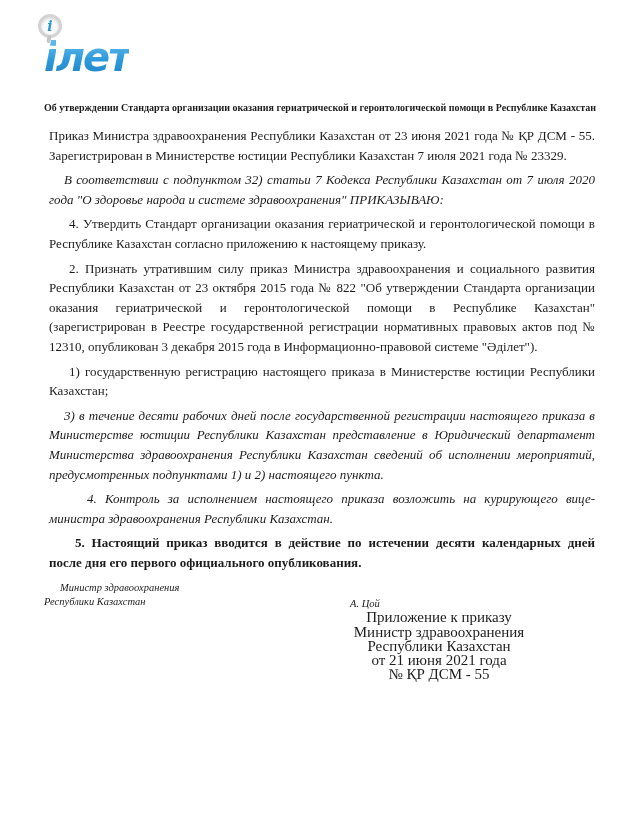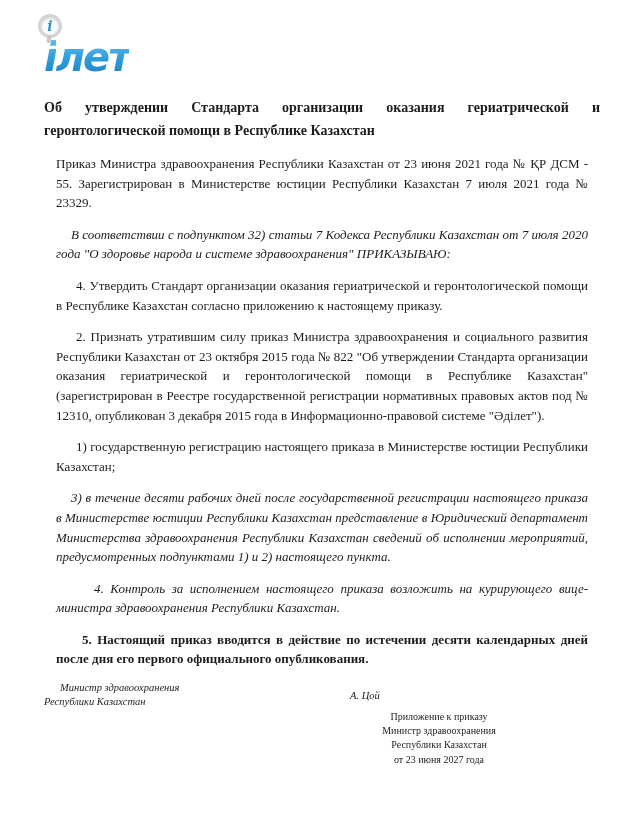--- a/index.html
+++ b/index.html
@@ -79,30 +79,30 @@
     width: 4px;
     height: 8px;
     border-radius: 2px;
     background: #c6c6c6;
     transform: rotate(12deg);
   }
 
   
   .doc-title {
     margin: 12px 0 0 0;
-    font-size: 14px;
+    font-size: 10px;
     font-weight: bold;
     line-height: 23px;
     text-align: justify;
   }
   .body-text {
     margin-top: 7px;
   }
   .para {
-    margin: 12px;
+    margin: 5px;
     font-size: 13px;
     line-height: 19.6px;
     text-align: justify;
   }
   .ind-0  { text-indent: 0; }
   .ind-15 { text-indent: 15px; font-style: italic; }
   .ind-20 { text-indent: 20px; }
   .ind-26 { text-indent: 26px; font-weight: bold; }
   .ind-38 { text-indent: 38px; font-style: italic; }
   .ind-50 { text-indent: 50px; }
@@ -111,28 +111,28 @@
   .signature {
     position: relative;
     margin-top: 9px;
     height: 28px;
     font-style: italic;
     font-size: 10.5px;
     line-height: 14px;
   }
   .sig-left { position: absolute; left: 0; top: 0; }
   .sig-left-l1 { text-indent: 16px; }
-  .sig-right { position: absolute; left: 306px; top: 8px; }
+  .sig-right { position: absolute; left: 306px; top: 16px; }
 
   
   .appendix {
     width: 220px;
     margin: 1px 0 1px 285px;
     text-align: center;
-    font-size: 10px;
+    font-size: 15px;
     line-height: 14.2px;
   }
   .appendix div { margin: 0; }
 </style>
 </head>
 <body>
 
 <div class="page">
   <div class="content">
 
@@ -163,17 +163,18 @@
         <div class="sig-left-l1">Министр здравоохранения</div>
         <div>Республики Казахстан</div>
       </div>
       <div class="sig-right">А. Цой</div>
     </div>
 
     <div class="appendix">
       <div>Приложение к приказу</div>
       <div>Министр здравоохранения</div>
       <div>Республики Казахстан</div>
-      <div>от 23 июня 2027 года</div>
+      <div>от 21 июня 2021 года</div>
+      <div>№ ҚР ДСМ - 55</div>
     </div>
 
   </div>
 </div>
 
 </body></html>

